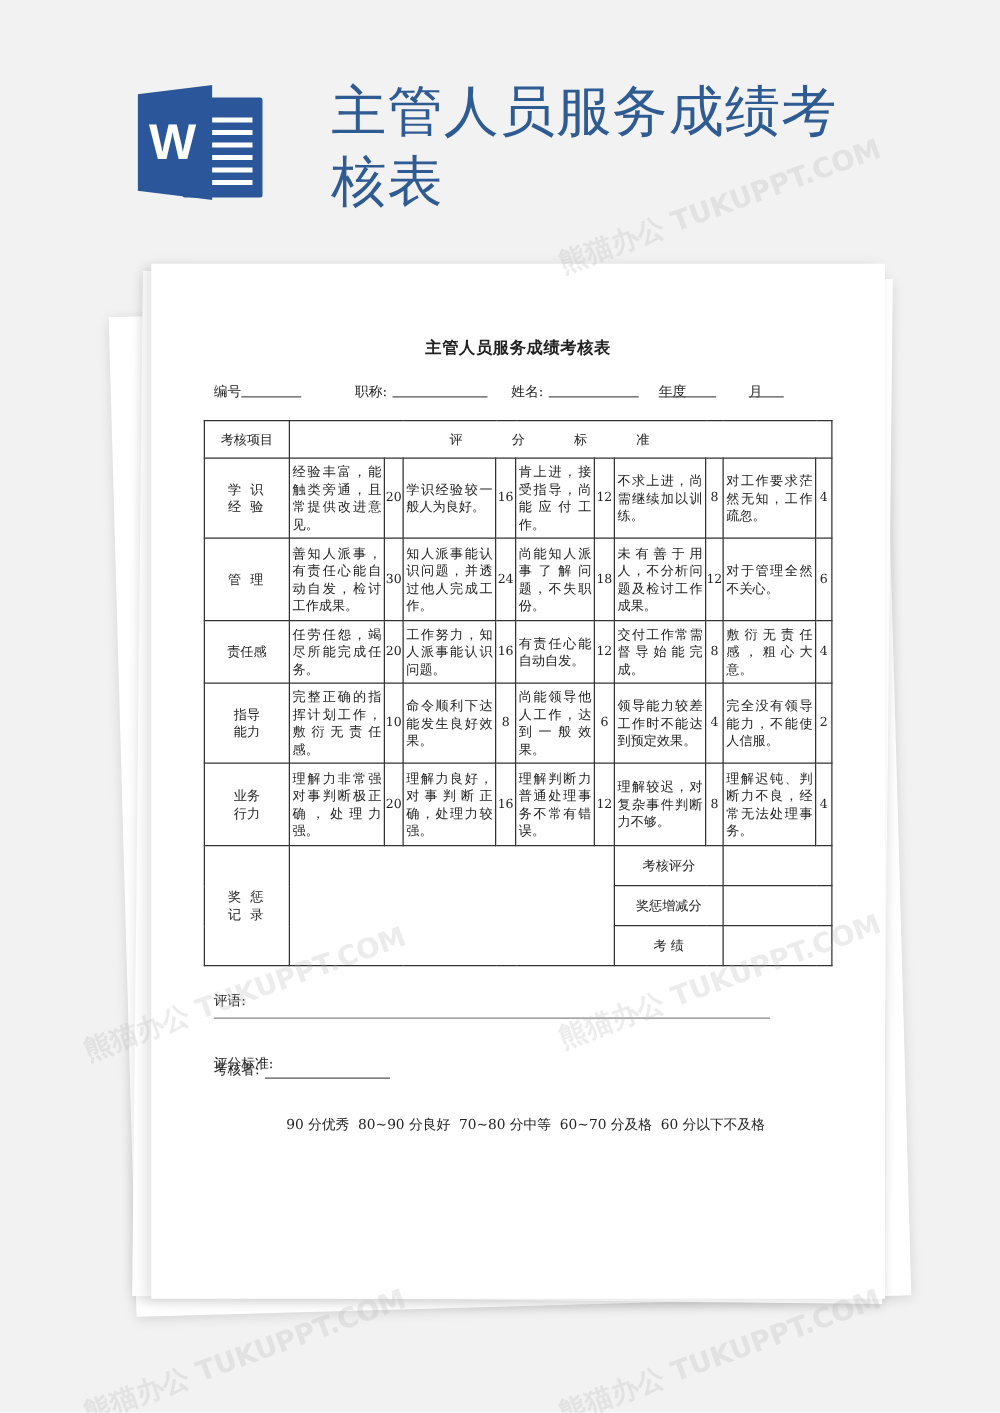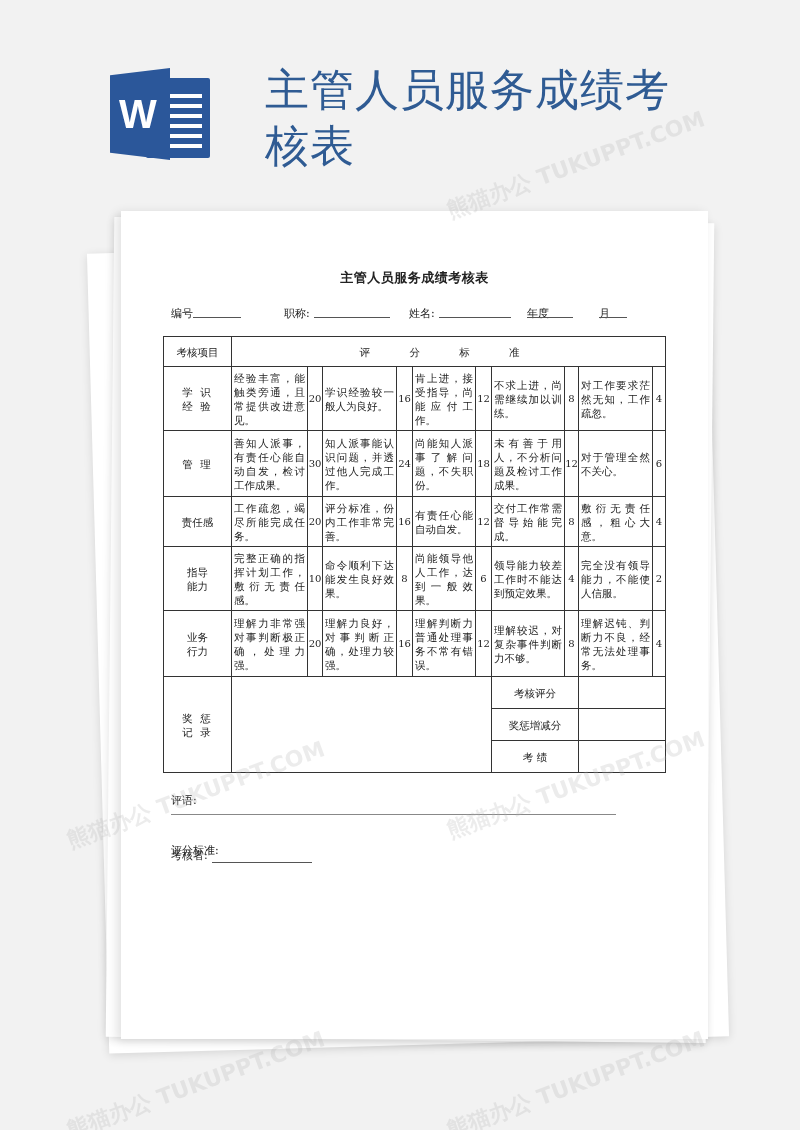--- a/index.html
+++ b/index.html
@@ -149,23 +149,23 @@
       <td class="score">24</td>
       <td class="desc">尚能知人派事了解问题，不失职份。</td>
       <td class="score">18</td>
       <td class="desc">未有善于用人，不分析问题及检讨工作成果。</td>
       <td class="score">12</td>
       <td class="desc">对于管理全然不关心。</td>
       <td class="score">6</td>
     </tr>
     <tr style="height:50px">
       <td class="item" style="letter-spacing:0">责任感</td>
-      <td class="desc">工作疏忽，竭尽所能完成任务。</td>
+      <td class="desc">任劳任怨，竭尽所能完成任务。</td>
       <td class="score">20</td>
-      <td class="desc">评分标准，份内工作非常完善。</td>
+      <td class="desc">工作努力，知人派事能认识问题。</td>
       <td class="score">16</td>
       <td class="desc">有责任心能自动自发。</td>
       <td class="score">12</td>
       <td class="desc">交付工作常需督导始能完成。</td>
       <td class="score">8</td>
       <td class="desc">敷衍无责任感，粗心大意。</td>
       <td class="score">4</td>
     </tr>
     <tr style="height:64px">
       <td class="item" style="white-space:pre-line;letter-spacing:0">指导
@@ -210,19 +210,20 @@
       <td colspan="2" class="item" style="letter-spacing:0;white-space:pre">考 绩</td>
       <td colspan="2"></td>
     </tr>
   </tbody>
     </table>
 
   <div class="comment">评语:</div>
   <div class="comment-line"></div>
   <div class="reviewer"><span>考核者:</span><span class="blank" style="width:100px;margin-left:4px"></span></div>
   <div class="criteria-label">评分标准:</div>
+  <div class="criteria-text">90 分优秀  80~90 分良好  70~80 分中等  60~70 分及格  60 分以下不及格</div>
 </div>
 
 <div class="wm" style="left:440px;top:150px">熊猫办公 TUKUPPT.COM</div>
 <div class="wm" style="left:60px;top:780px">熊猫办公 TUKUPPT.COM</div>
 <div class="wm" style="left:440px;top:770px">熊猫办公 TUKUPPT.COM</div>
 <div class="wm" style="left:60px;top:1070px">熊猫办公 TUKUPPT.COM</div>
 <div class="wm" style="left:440px;top:1070px">熊猫办公 TUKUPPT.COM</div>
 
 </body></html>

